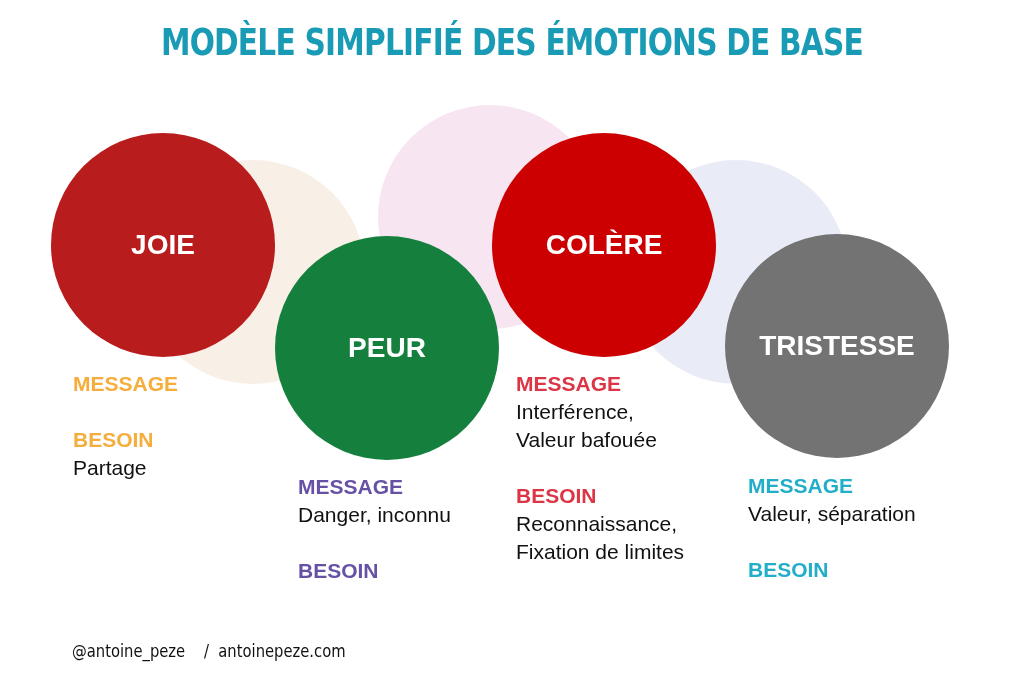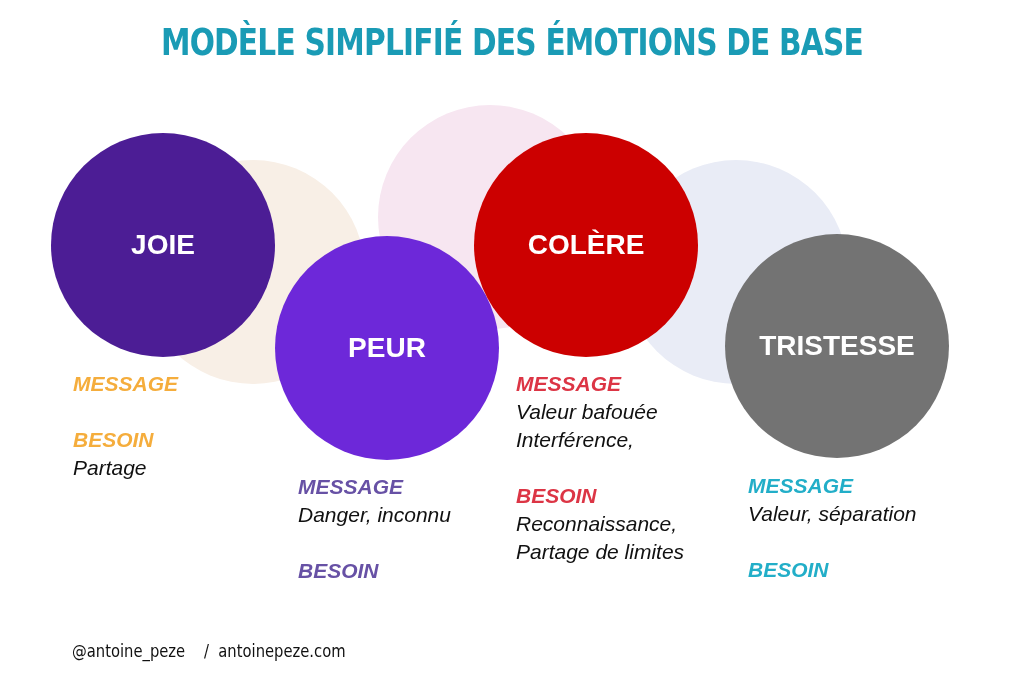--- a/index.html
+++ b/index.html
@@ -1,41 +1,41 @@
 <!DOCTYPE html>
 <html><head>
 <meta charset="utf-8">
 <style>
   html, body { margin:0; padding:0; }
   body { width:1024px; height:694px; background:#ffffff; position:relative; overflow:hidden; font-family:"Liberation Sans", sans-serif; }
   .title { position:absolute; top:20px; left:0; width:1024px; text-align:center; font-family:"DejaVu Sans", sans-serif; font-weight:bold; font-size:38px; color:#1a9bb5; letter-spacing:-1px; transform:scaleX(0.78); transform-origin:center; }
   .circle { position:absolute; border-radius:50%; width:224px; height:224px; }
   .circle.bg { opacity:1; }
   .circle .lbl { position:absolute; left:0; width:100%; top:50%; transform:translateY(-50%); text-align:center; color:#ffffff; font-weight:bold; font-size:28px; }
-  .block { position:absolute; font-size:21px; line-height:28px; color:#111;font-style:italic; }
+  .block { position:absolute; font-size:21px; line-height:28px; color:#111; }
   .block .h { font-weight:bold; font-size:21px; }
   .block .gap { height:28px; }
   .footer { position:absolute; top:640px; left:72px; font-family:"DejaVu Sans", sans-serif; font-size:18px; color:#111; transform:scaleX(0.82); transform-origin:left; white-space:pre; }
 </style>
 </head>
 <body>
 
 <div class="title">MODÈLE SIMPLIFIÉ DES ÉMOTIONS DE BASE</div>
 
 <div class="circle bg" style="left:141px; top:160px; background:#f8efe6;"></div>
 <div class="circle bg" style="left:378px; top:105px; background:#f7e6f1;"></div>
 <div class="circle bg" style="left:624px; top:160px; background:#e9ecf6;"></div>
 
-<div class="circle" style="left:51px; top:133px; background:#4c1d95;">
+<div class="circle" style="left:51px; top:133px; background:#b91c1c;">
   <div class="lbl">JOIE</div>
 </div>
-<div class="circle" style="left:275px; top:236px; background:#6d28d9;">
+<div class="circle" style="left:275px; top:236px; background:#15803d;">
   <div class="lbl">PEUR</div>
 </div>
-<div class="circle" style="left:474px; top:133px; background:#cc0000;">
+<div class="circle" style="left:492px; top:133px; background:#cc0000;">
   <div class="lbl">COLÈRE</div>
 </div>
 <div class="circle" style="left:725px; top:234px; background:#737373;">
   <div class="lbl">TRISTESSE</div>
 </div>
 
 <div class="block" style="left:73px; top:370px;">
   <div class="h" style="color:#f5ad3c;">MESSAGE</div>
   <div class="gap"></div>
   <div class="h" style="color:#f5ad3c;">BESOIN</div>
@@ -44,26 +44,26 @@
 
 <div class="block" style="left:298px; top:473px;">
   <div class="h" style="color:#6751a5;">MESSAGE</div>
   <div>Danger, inconnu</div>
   <div class="gap"></div>
   <div class="h" style="color:#6751a5;">BESOIN</div>
 </div>
 
 <div class="block" style="left:516px; top:370px;">
   <div class="h" style="color:#dc3545;">MESSAGE</div>
+  <div>Interférence,</div>
   <div>Valeur bafouée</div>
-  <div>Interférence,</div>
   <div class="gap"></div>
   <div class="h" style="color:#dc3545;">BESOIN</div>
   <div>Reconnaissance,</div>
-  <div>Partage de limites</div>
+  <div>Fixation de limites</div>
 </div>
 
 <div class="block" style="left:748px; top:472px;">
   <div class="h" style="color:#22aec8;">MESSAGE</div>
   <div>Valeur, séparation</div>
   <div class="gap"></div>
   <div class="h" style="color:#22aec8;">BESOIN</div>
 </div>
 
 <div class="footer"><span>@antoine_peze</span>    <span>/</span>  <span>antoinepeze.com</span></div>

